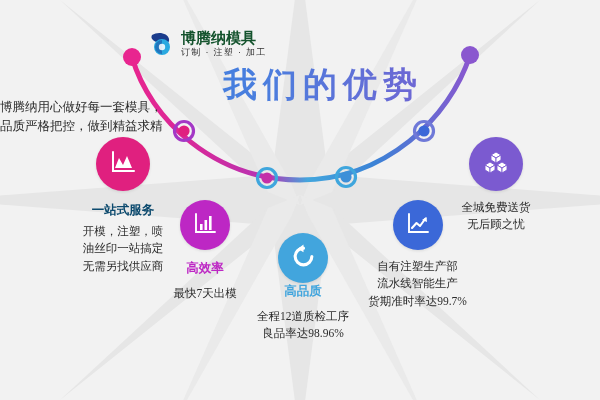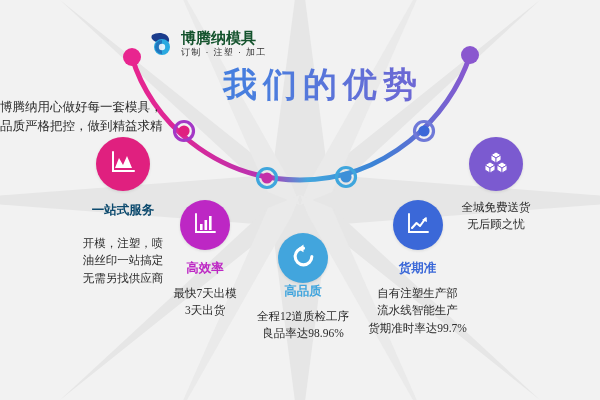--- a/index.html
+++ b/index.html
@@ -138,42 +138,41 @@
   <div class="feat" style="left:68px;top:137px;width:110px;">
     <div class="bubble" style="width:54px;height:54px;margin:0 auto;background:#e0207f;">
       <span>
         <svg width="26" height="26" viewBox="0 0 26 26">
           <path d="M3 3 L3 22 L24 22" fill="none" stroke="#fff" stroke-width="2" stroke-linecap="round"></path>
           <path d="M5 19 L9 9 L13 16 L17 7 L22 19 Z" fill="#fff"></path>
         </svg>
       </span>
     </div>
     <div class="feat-title" style="color:#0c4a6e;margin-top:11px;">一站式服务</div>
-    <div class="feat-lines" style="margin-top:16px;">
+    <div class="feat-lines" style="margin-top:4px;">
       <div>开模，注塑，喷</div>
       <div>油丝印一站搞定</div>
       <div>无需另找供应商</div>
     </div>
   </div>
 
   <div class="feat" style="left:150px;top:200px;width:110px;">
     <div class="bubble" style="width:50px;height:50px;margin:0 auto;background:#bd27c4;">
       <span>
         <svg width="24" height="24" viewBox="0 0 24 24">
           <path d="M3 3 L3 21 L22 21" fill="none" stroke="#fff" stroke-width="1.9" stroke-linecap="round"></path>
           <rect x="7" y="13" width="2.6" height="6" fill="#fff"></rect>
           <rect x="11.5" y="9" width="2.6" height="10" fill="#fff"></rect>
           <rect x="16" y="5" width="2.6" height="14" fill="#fff"></rect>
         </svg>
       </span>
     </div>
     <div class="feat-title" style="color:#bd27c4;margin-top:10px;">高效率</div>
     <div class="feat-lines" style="margin-top:8px;">
       <div>最快7天出模</div>
-      <div>3天出货</div>
     </div>
   </div>
 
   <div class="feat" style="left:243px;top:233px;width:120px;">
     <div class="bubble" style="width:50px;height:50px;margin:0 auto;background:#42a5dd;">
       <span>
         <svg width="25" height="25" viewBox="0 0 24 24">
           <path d="M12 4 A8 8 0 1 0 20 12" fill="none" stroke="#fff" stroke-width="3" stroke-linecap="round"></path>
           <polygon points="12,0.5 12,8 6.5,4.5" fill="#fff"></polygon>
         </svg>
@@ -189,21 +188,20 @@
   <div class="feat" style="left:355px;top:200px;width:125px;">
     <div class="bubble" style="width:50px;height:50px;margin:0 auto;background:#3b68d8;">
       <span>
         <svg width="24" height="24" viewBox="0 0 24 24">
           <path d="M3 3 L3 21 L22 21" fill="none" stroke="#fff" stroke-width="1.9" stroke-linecap="round"></path>
           <path d="M6 17 L10.5 12 L14 15 L19.5 7.5" fill="none" stroke="#fff" stroke-width="2.1" stroke-linecap="round" stroke-linejoin="round"></path>
           <polygon points="20.5,6 21,11 16,9" fill="#fff"></polygon>
         </svg>
       </span>
     </div>
-    <div class="feat-title" style="color:#3b68d8;margin-top:10px;">货期准</div>
     <div class="feat-lines" style="margin-top:8px;">
       <div>自有注塑生产部</div>
       <div>流水线智能生产</div>
       <div>货期准时率达99.7%</div>
     </div>
   </div>
 
   <div class="feat" style="left:436px;top:137px;width:120px;">
     <div class="bubble" style="width:54px;height:54px;margin:0 auto;background:#7b5ad0;">
       <span>

